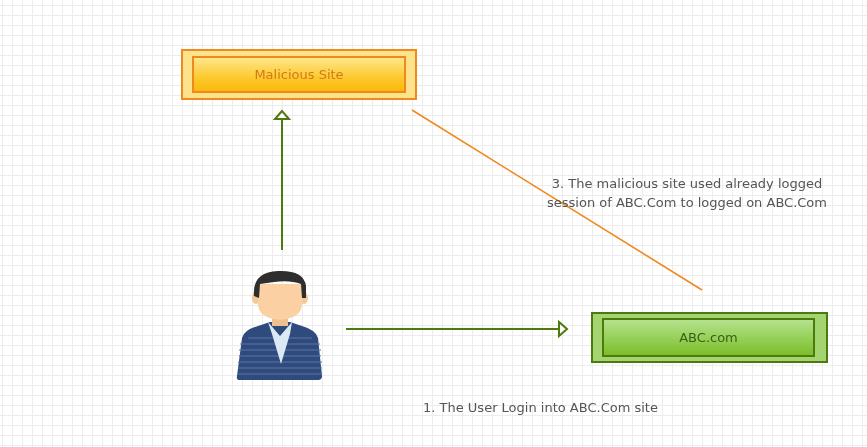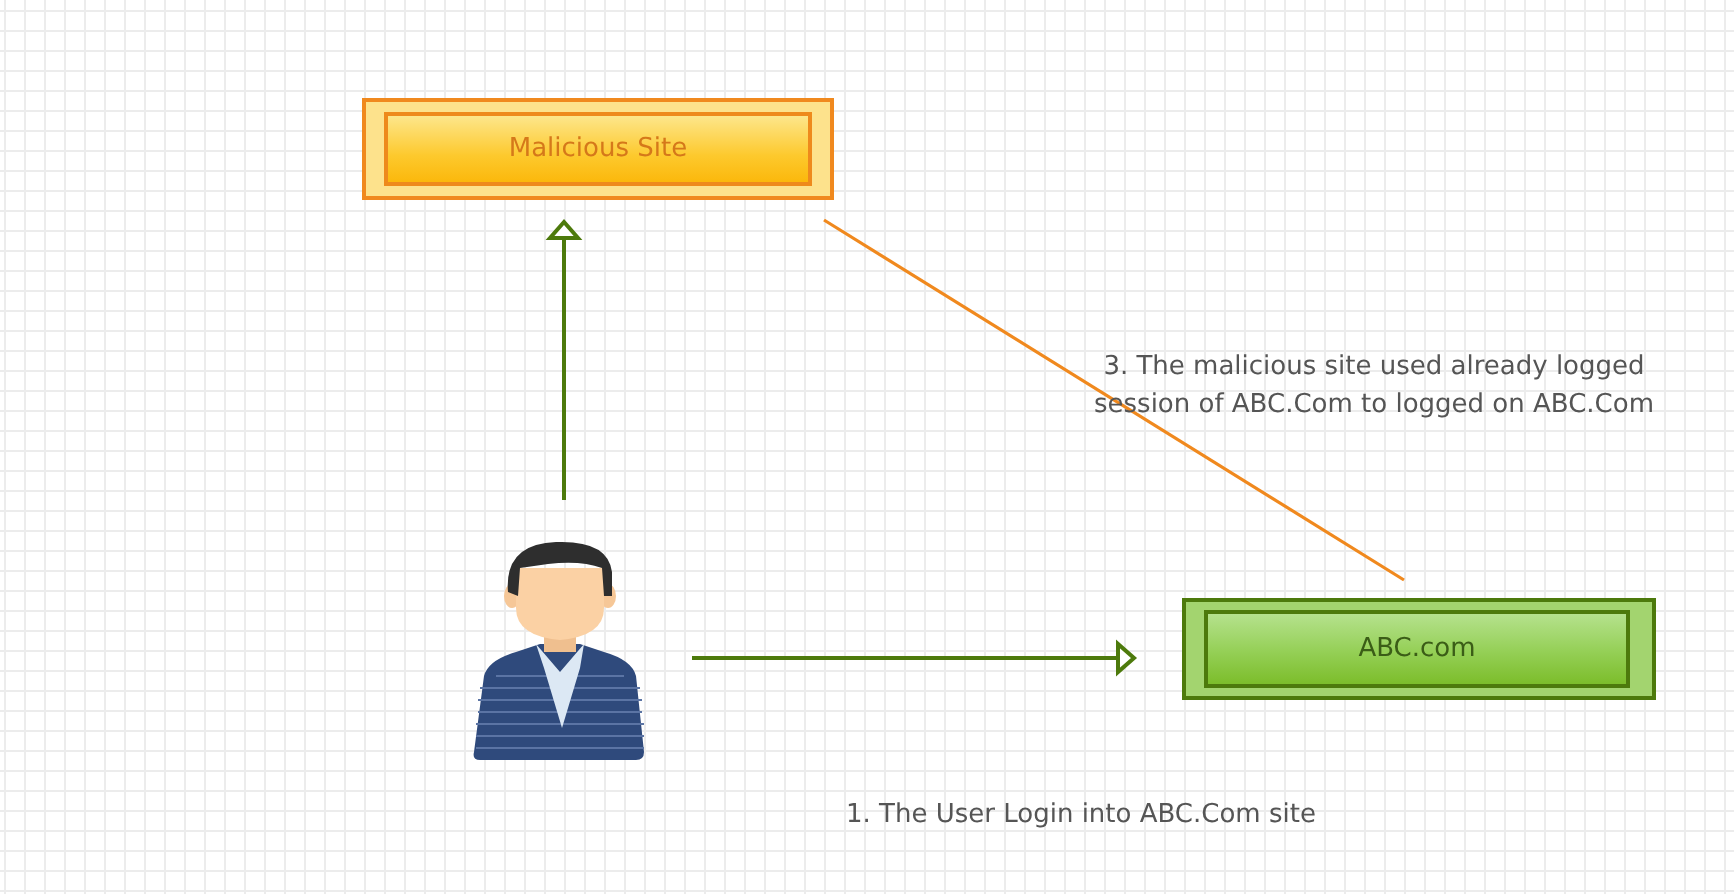--- a/index.html
+++ b/index.html
@@ -20,21 +20,21 @@
     position: absolute; box-sizing: border-box;
     display: flex; align-items: center; justify-content: center;
     font-size: 13px;
   }
   #malicious { left: 181px; top: 49px; width: 236px; height: 51px;
     background: #fde28c; border: 2px solid #f0891e; }
   #malicious .inner { left: 9px; top: 5px; width: 214px; height: 37px;
     border: 2px solid #ee8a1c;
     background: linear-gradient(to bottom, #fde68b 0%, #fdc92d 60%, #fbb80c 100%);
     color: #d5781a; }
-  #abc { left: 591px; top: 299px; width: 237px; height: 51px;
+  #abc { left: 591px; top: 312px; width: 237px; height: 51px;
     background: #a3d46f; border: 2px solid #4d7a0c; }
   #abc .inner { left: 9px; top: 4px; width: 213px; height: 39px;
     border: 2px solid #4d7a0c;
     background: linear-gradient(to bottom, #b5e28d 0%, #94cf55 55%, #7cbd2b 100%);
     color: #3b5d17; }
   .label { position: absolute; font-size: 13px; color: #555555; line-height: 19px; white-space: nowrap; }
   #label-step2 { left: 26px; top: 110px; }
   #label-step3 { left: 547px; top: 132px; text-align: center; margin-top: 42px; }
   #label-step1 { left: 423px; top: 398px; text-align: center; }
   #user { position: absolute; left: 234px; top: 268px; width: 92px; height: 114px; }

